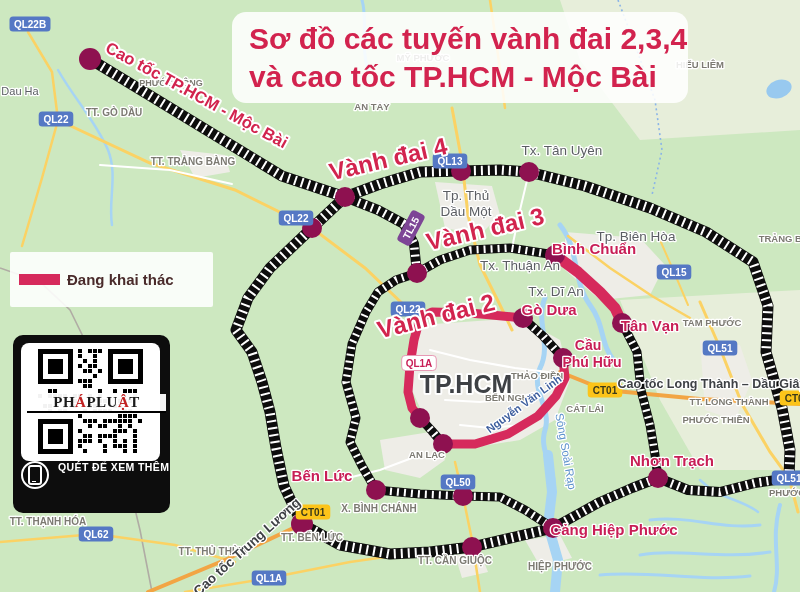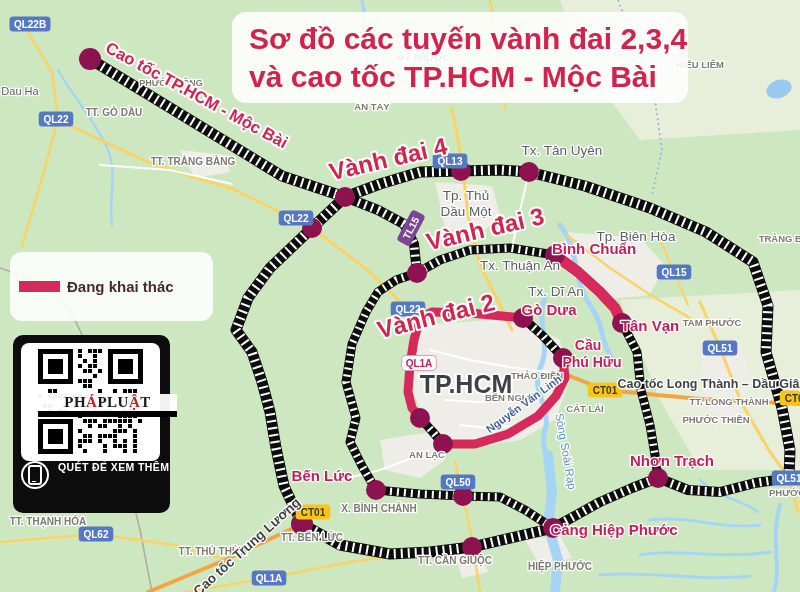--- a/index.html
+++ b/index.html
@@ -6,35 +6,35 @@
   .canvas{position:relative;width:800px;height:592px;overflow:hidden;
           font-family:"Liberation Sans","DejaVu Sans",sans-serif;background:#ffffff;}
   svg{position:absolute;left:0;top:0;}
   svg text{font-family:"Liberation Sans","DejaVu Sans",sans-serif;}
 
   .title-box{position:absolute;left:232px;top:12px;width:456px;height:91px;
              background:rgba(255,255,255,0.87);border-radius:14px;
              display:flex;flex-direction:column;justify-content:center;padding-left:17px;box-sizing:border-box;}
   .title-line{color:#d2234e;font-weight:bold;font-size:30px;line-height:38px;letter-spacing:0px;}
 
-  .legend-box{position:absolute;left:10px;top:252px;width:203px;height:69px;
-              background:rgba(255,255,255,0.88);border-radius:12px;
+  .legend-box{position:absolute;left:10px;top:252px;width:203px;height:55px;
+              background:rgba(255,255,255,0.88);border-radius:2px;
               display:flex;flex-direction:column;justify-content:center;gap:7px;padding-left:9px;box-sizing:border-box;}
   .legend-row{display:flex;align-items:center;gap:7px;}
   .legend-swatch{width:41px;height:11px;flex:0 0 41px;}
   .legend-swatch.solid{background:#d62a5c;}
   .legend-swatch.striped{background:repeating-linear-gradient(90deg,#111 0px,#111 3px,#fff 3px,#fff 5px);border:1px solid #111;height:10px;}
   .legend-label{color:#4a2b2b;font-size:15px;font-weight:bold;white-space:nowrap;}
 
   .qr-card{position:absolute;left:13px;top:335px;width:157px;height:178px;background:#0d0d0d;border-radius:10px;}
   .qr-panel{position:absolute;left:8px;top:8px;width:139px;height:118px;background:#fff;border-radius:8px;}
   .qr-canvas{position:absolute;left:8px;top:6px;}
-  .qr-brand{position:absolute;left:17px;top:51px;width:139px;text-align:center;background:rgba(255,255,255,0.95);
+  .qr-brand{position:absolute;left:6px;top:51px;width:139px;text-align:center;background:rgba(255,255,255,0.95);
             font-family:"Liberation Serif","DejaVu Serif",serif;font-weight:bold;font-size:15px;letter-spacing:0.5px;
-            border-bottom:6px solid #000000;line-height:17px;}
+            border-bottom:2px solid #000000;line-height:17px;}
   .qr-footer{position:absolute;left:0;bottom:0;width:100%;height:52px;display:flex;}
   .qr-phone-circle{width:24px;height:24px;border-radius:50%;border:2px solid #fff;margin-left:8px;
                    display:flex;align-items:center;justify-content:center;flex:0 0 24px;}
   .qr-phone{width:10px;height:16px;border:2px solid #fff;border-radius:3px;position:relative;}
   .qr-phone::after{content:"";position:absolute;left:2px;bottom:1px;width:4px;height:1.5px;background:#fff;}
   .qr-caption{color:#fff;font-size:10.5px;font-weight:bold;letter-spacing:0.4px;margin-left:9px;white-space:nowrap;}
 </style>
 </head>
 <body>
 

